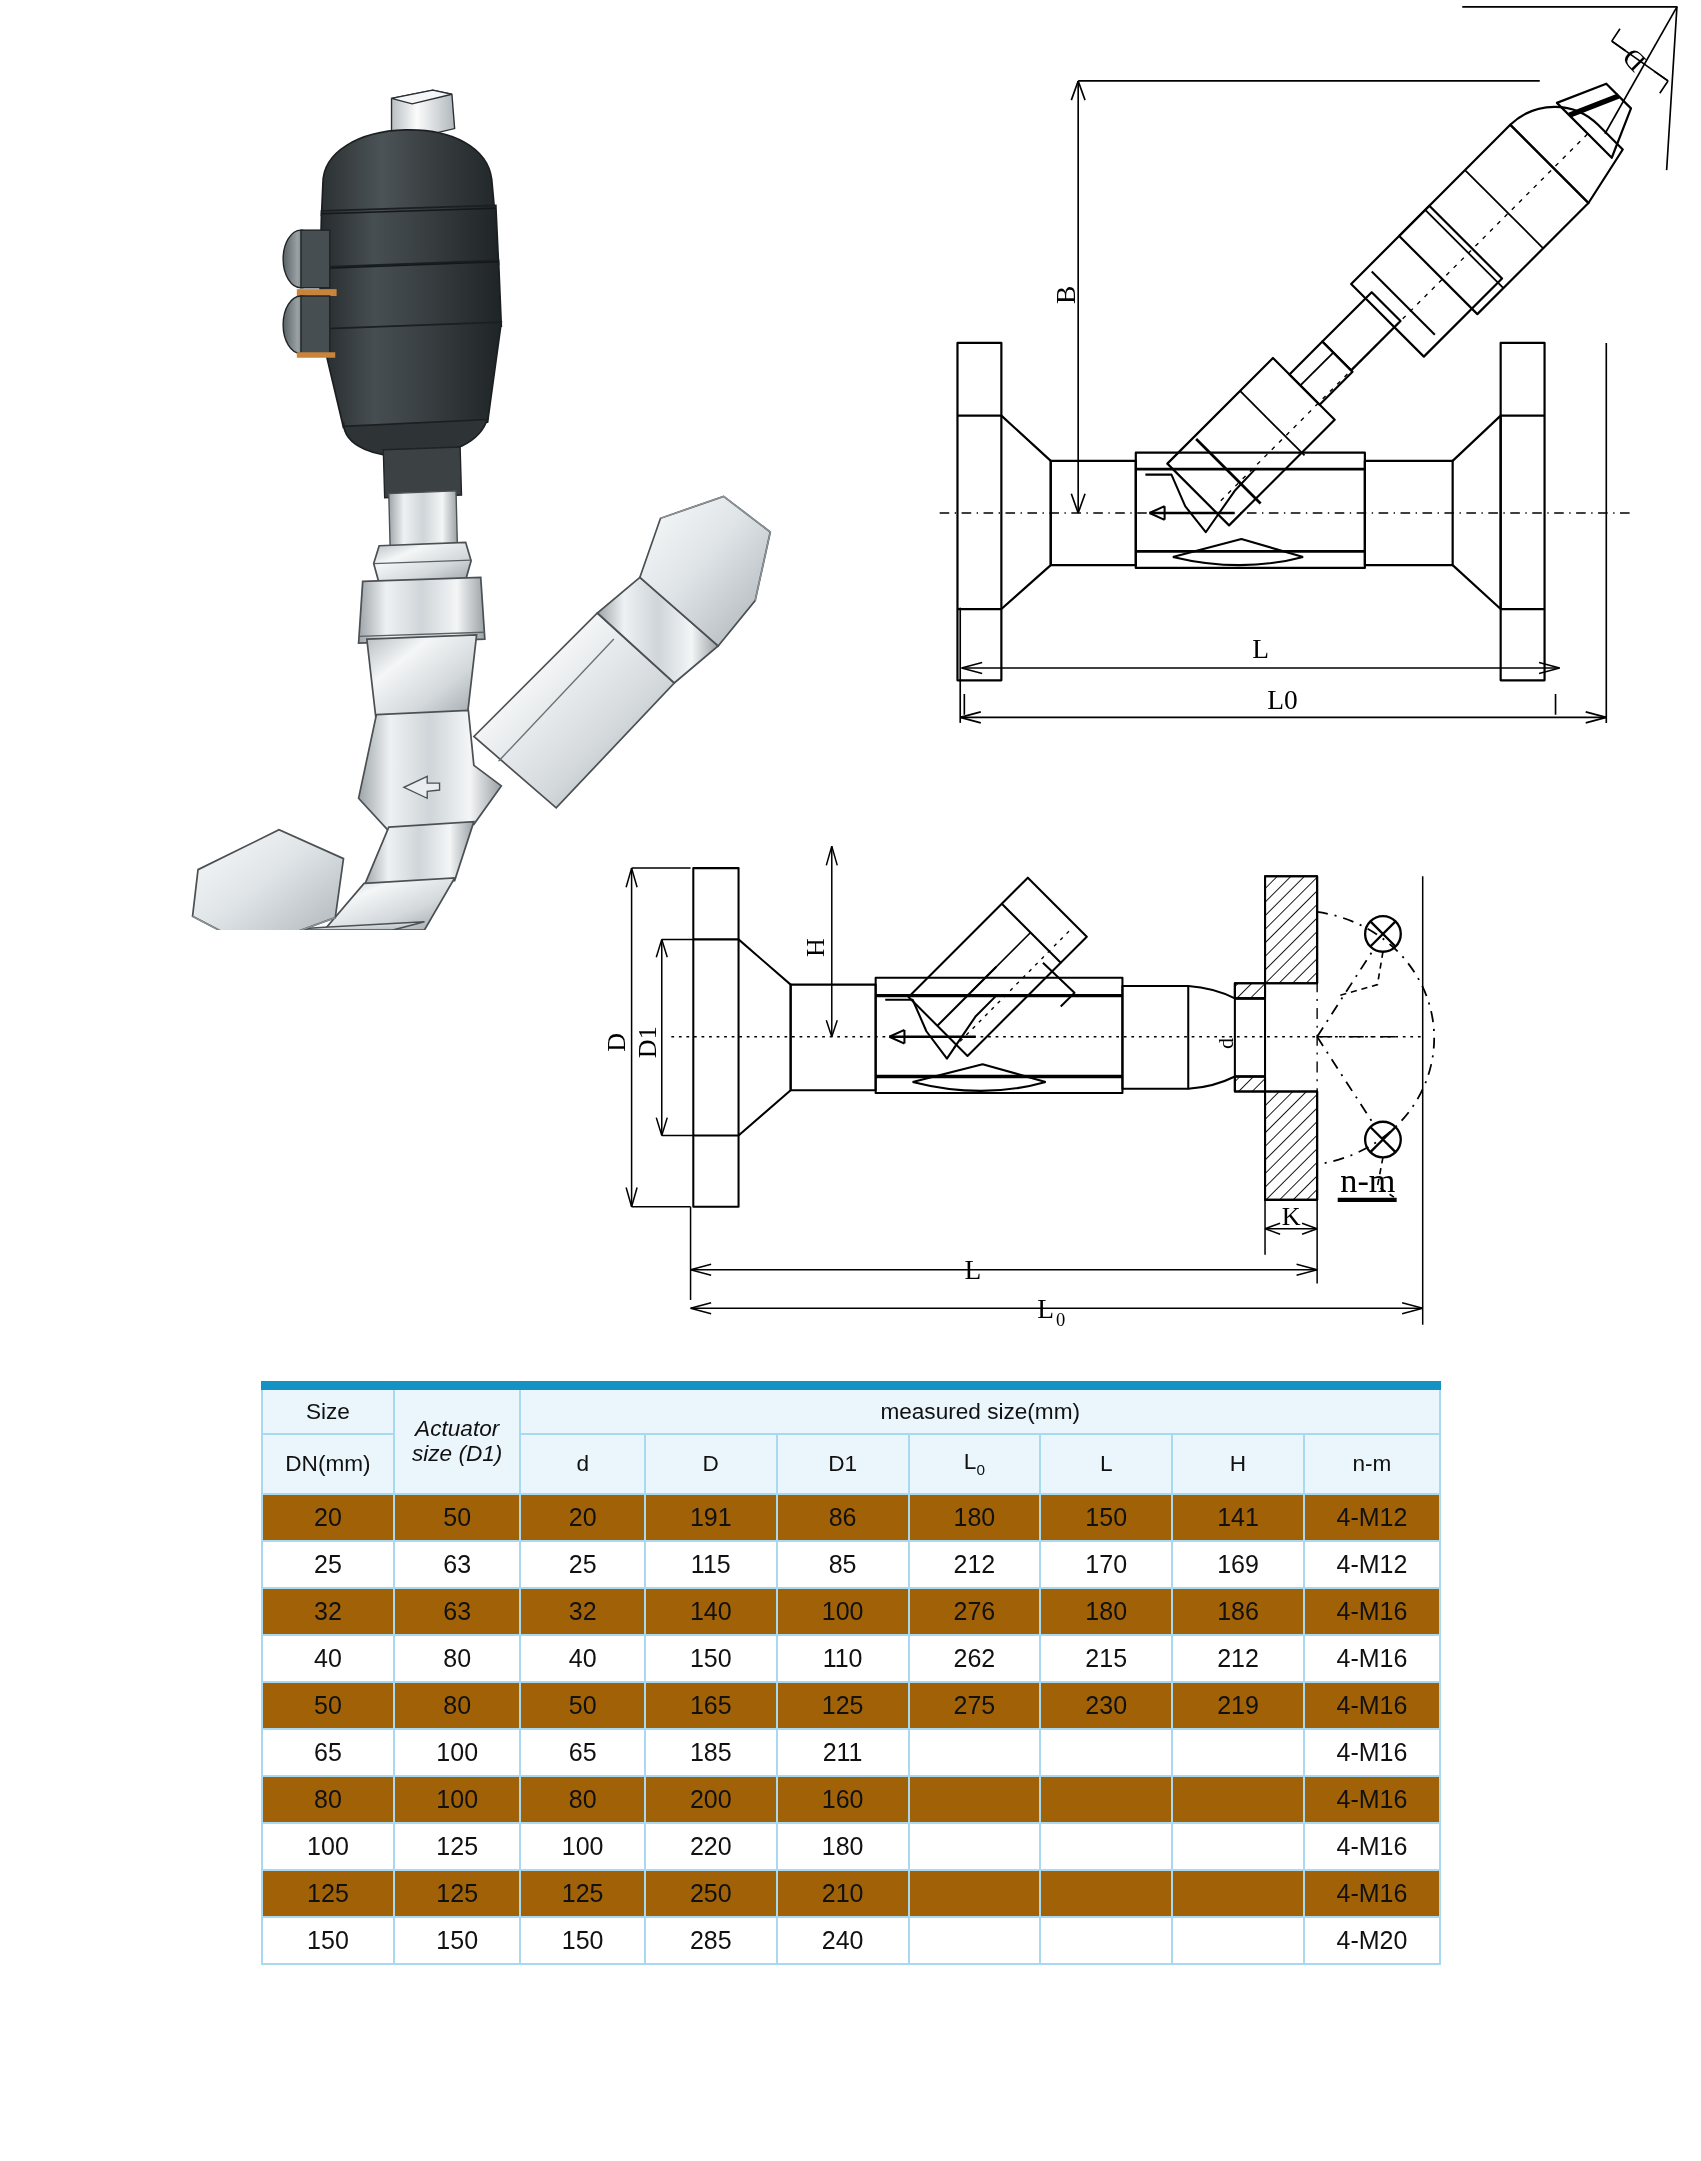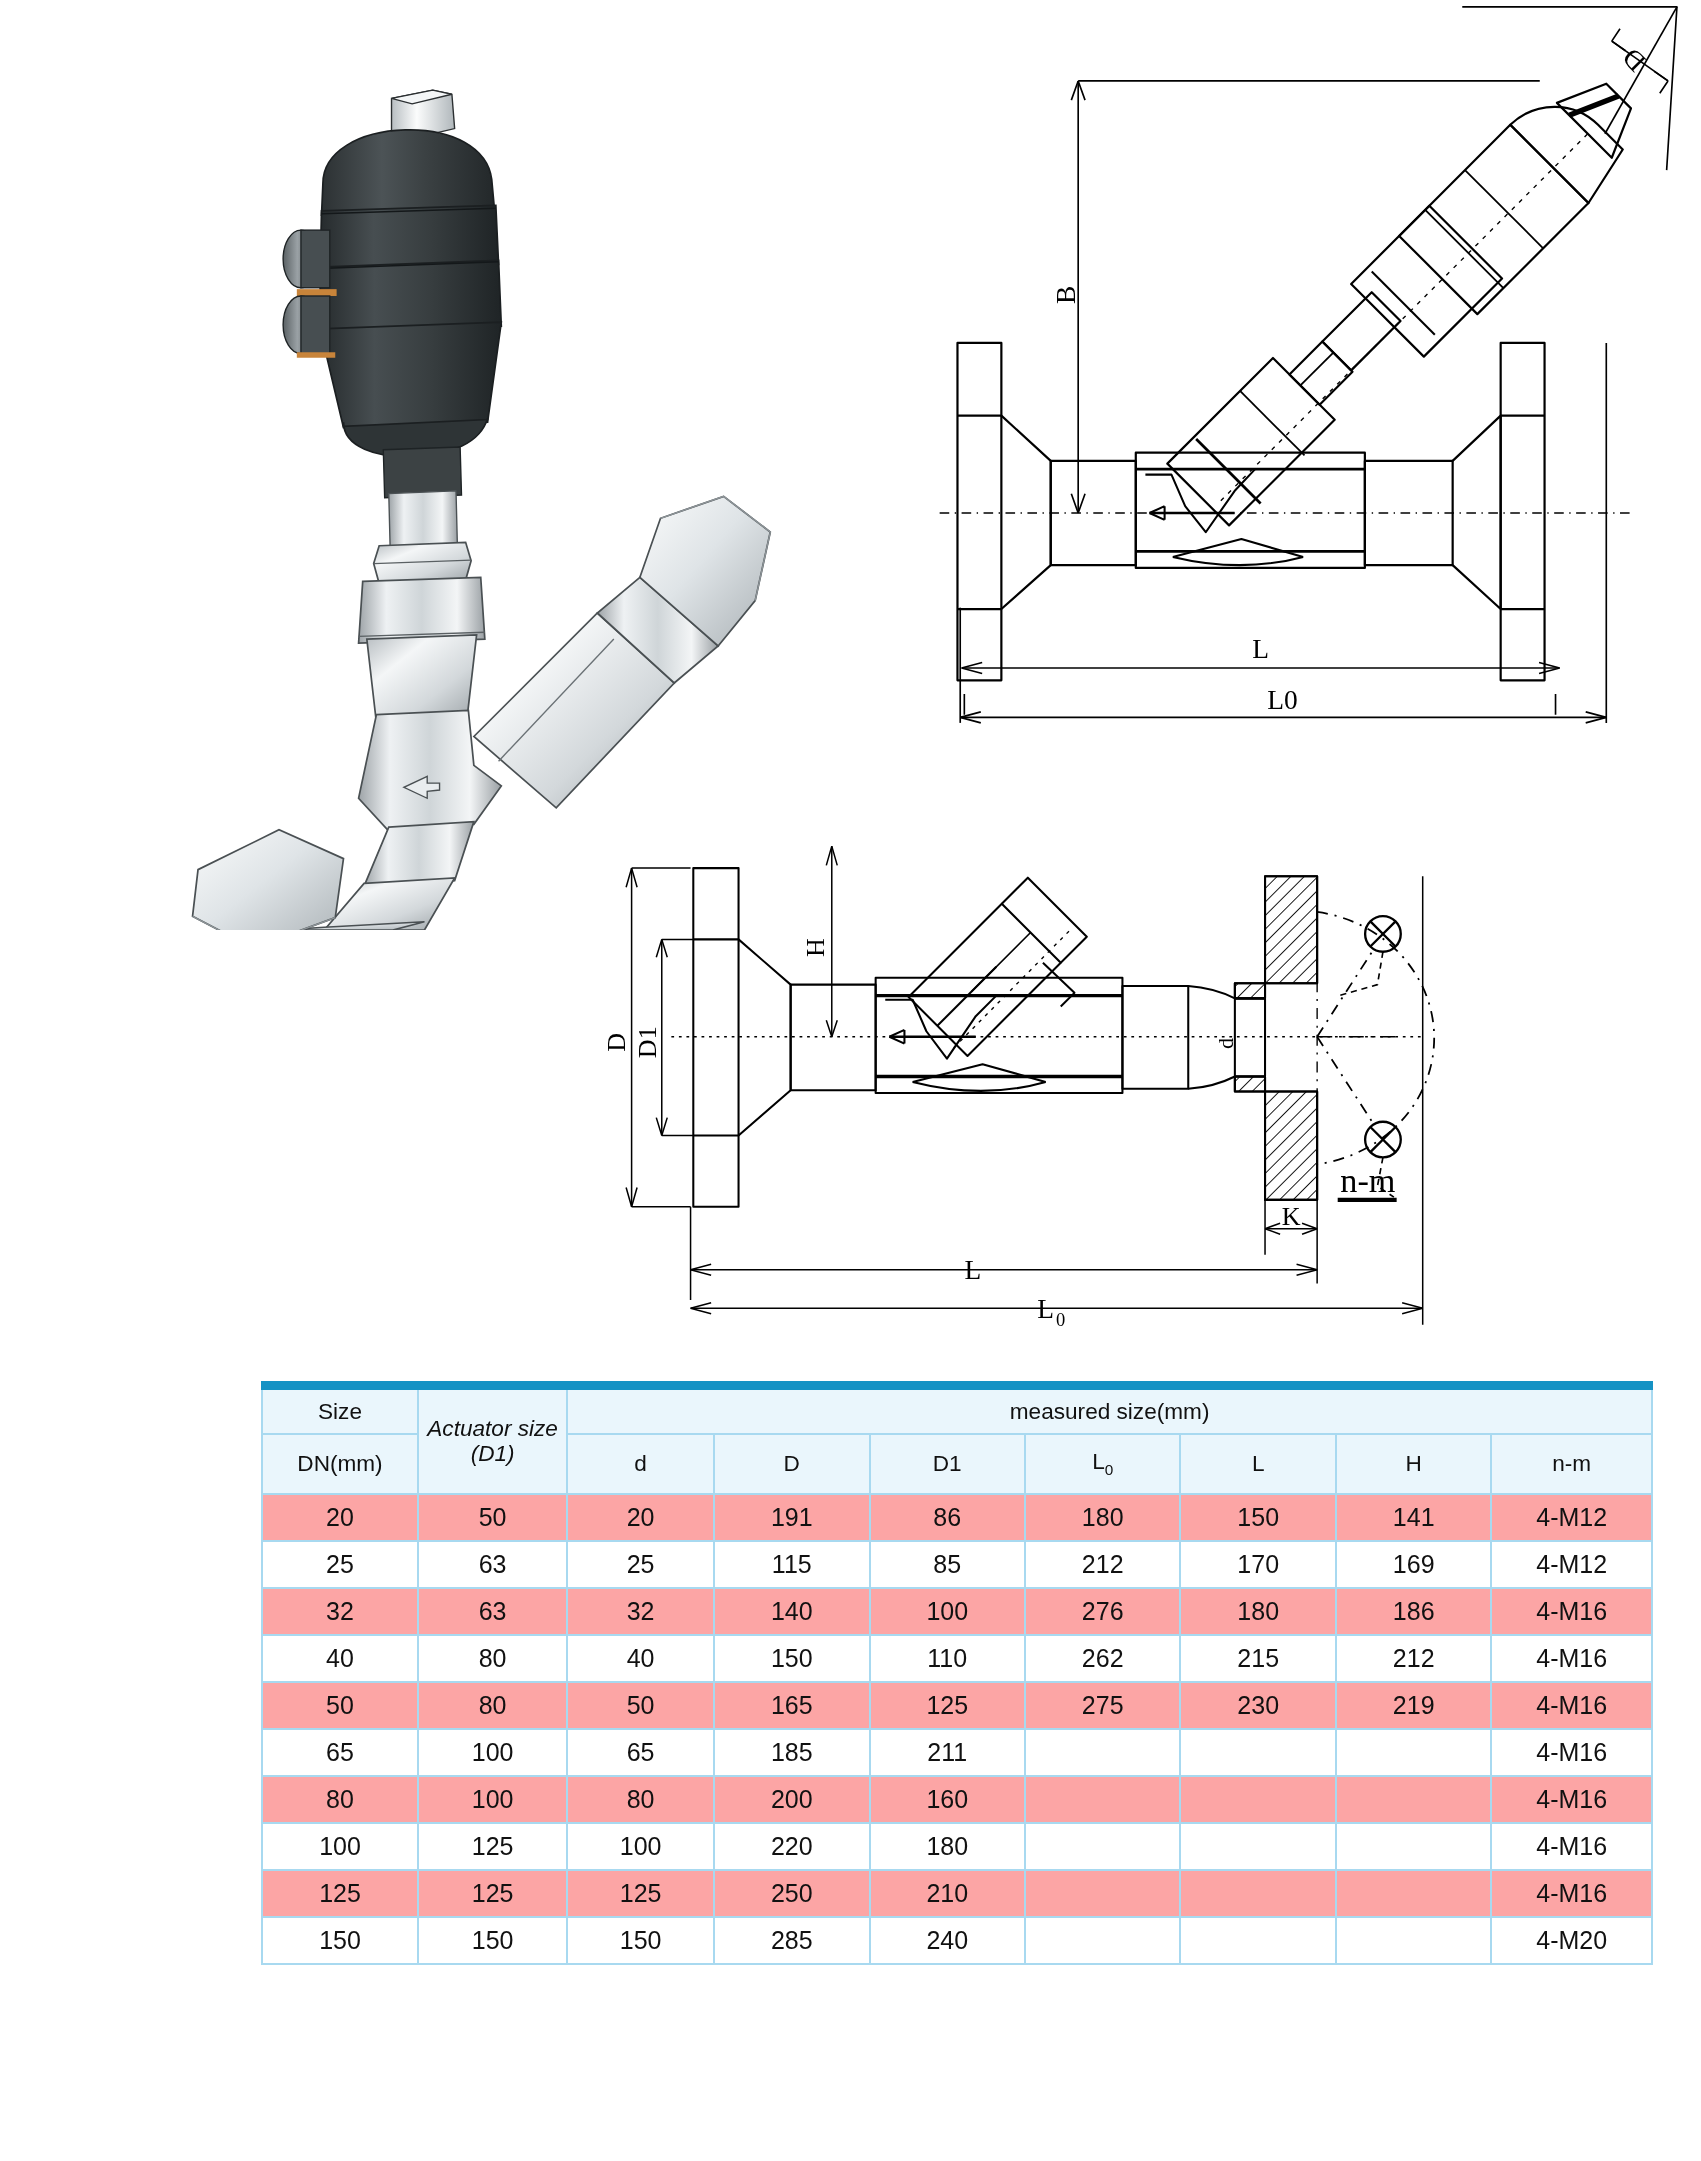--- a/index.html
+++ b/index.html
@@ -24,21 +24,21 @@
   #iso-panel     { left: 919px; top: 0px;    width: 782px; height: 727px; }
   #section-panel { left: 590px;  top: 816px; width: 851px; height: 521px; }
 
   .panel svg { display: block; width: 100%; height: 100%; }
 
   
   #spec-table-wrap {
     position: absolute;
     left: 261px;
     top: 1381px;
-    width: 1392px;
+    width: 1180px;
   }
   table.spec {
     border-collapse: separate;
     border-spacing: 0;
     width: 100%;
     table-layout: fixed;
     background: #ffffff;
   }
   table.spec .topbar td {
     background: #1592c4;
@@ -66,21 +66,21 @@
   th.act-head    { font-size: 21px; line-height: 1.12; font-style: italic; }
   th.meas-head   { font-size: 23px; margin-top: 24px; }
   th.dn-head     { height: 52px; font-size: 23px; margin-top: 37px; }
   th.sym-head    { height: 52px; font-size: 25px; }
 
   table.spec td.cell {
     height: 43px;
     font-size: 25px;
     background: #ffffff;
   }
-  table.spec tr.alt td.cell { background: #fca5a5; }
+  table.spec tr.alt td.cell { background: #a16207; }
 
   .sub { font-size: 0.68em; vertical-align: sub; }
 
   
   col.c0 { width: 127px; }
   col.c1 { width: 120px; }
   col.c2 { width: 118px; }
   col.c3 { width: 125px; }
   col.c4 { width: 125px; }
   col.c5 { width: 125px; }

